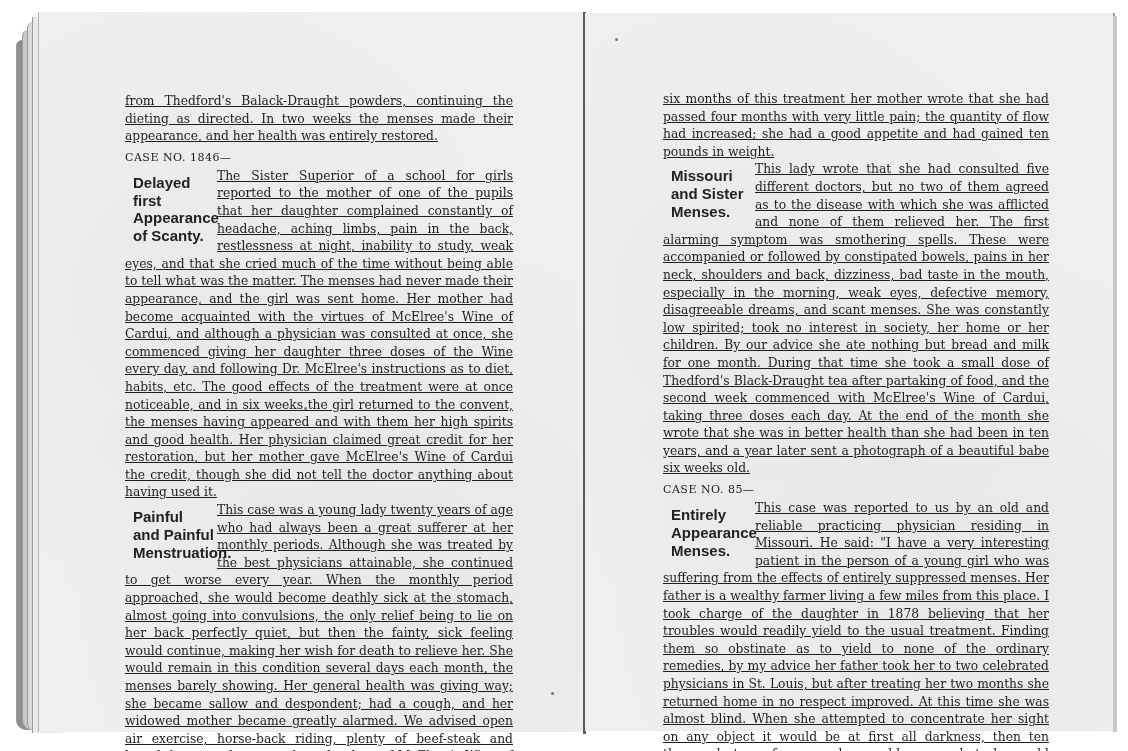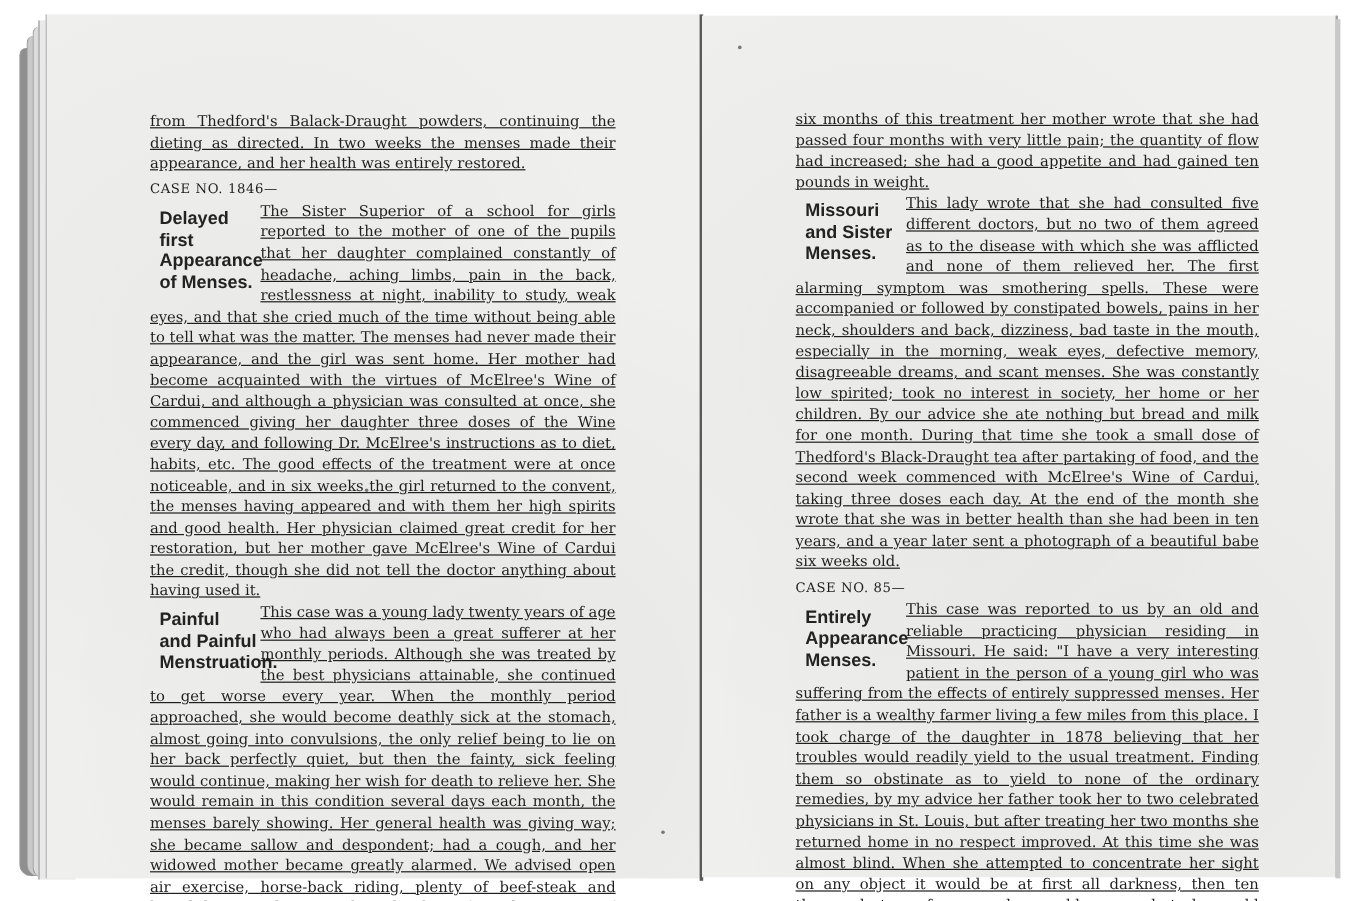--- a/index.html
+++ b/index.html
@@ -52,21 +52,21 @@
 
   <div class="page left">
     <div class="text">
       <p>from Thedford's Balack-Draught powders, continuing the dieting as directed. In two weeks the menses made their appearance, and her health was entirely restored.</p>
 
       <div class="case">
         <div class="case-head">CASE NO. 1846—</div>
         <div class="margin-note">
           <span>Delayed first</span>
           <span>Appearance</span>
-          <span>of Menses.</span>
+          <span>of Scanty.</span>
         </div>
         <p>The Sister Superior of a school for girls reported to the mother of one of the pupils that her daughter complained constantly of headache, aching limbs, pain in the back, restlessness at night, inability to study, weak eyes, and that she cried much of the time without being able to tell what was the matter. The menses had never made their appearance, and the girl was sent home. Her mother had become acquainted with the virtues of McElree's Wine of Cardui, and although a physician was consulted at once, she commenced giving her daughter three doses of the Wine every day, and following Dr. McElree's instructions as to diet, habits, etc. The good effects of the treatment were at once noticeable, and in six weeks the girl returned to the convent, the menses having appeared and with them her high spirits and good health. Her physician claimed great credit for her restoration, but her mother gave McElree's Wine of Cardui the credit, though she did not tell the doctor anything about having used it.</p>
       </div>
 
       <div class="case">
         <div class="margin-note">
           <span>Painful</span>
           <span>and Painful</span>
           <span>Menstruation.</span>
         </div>

